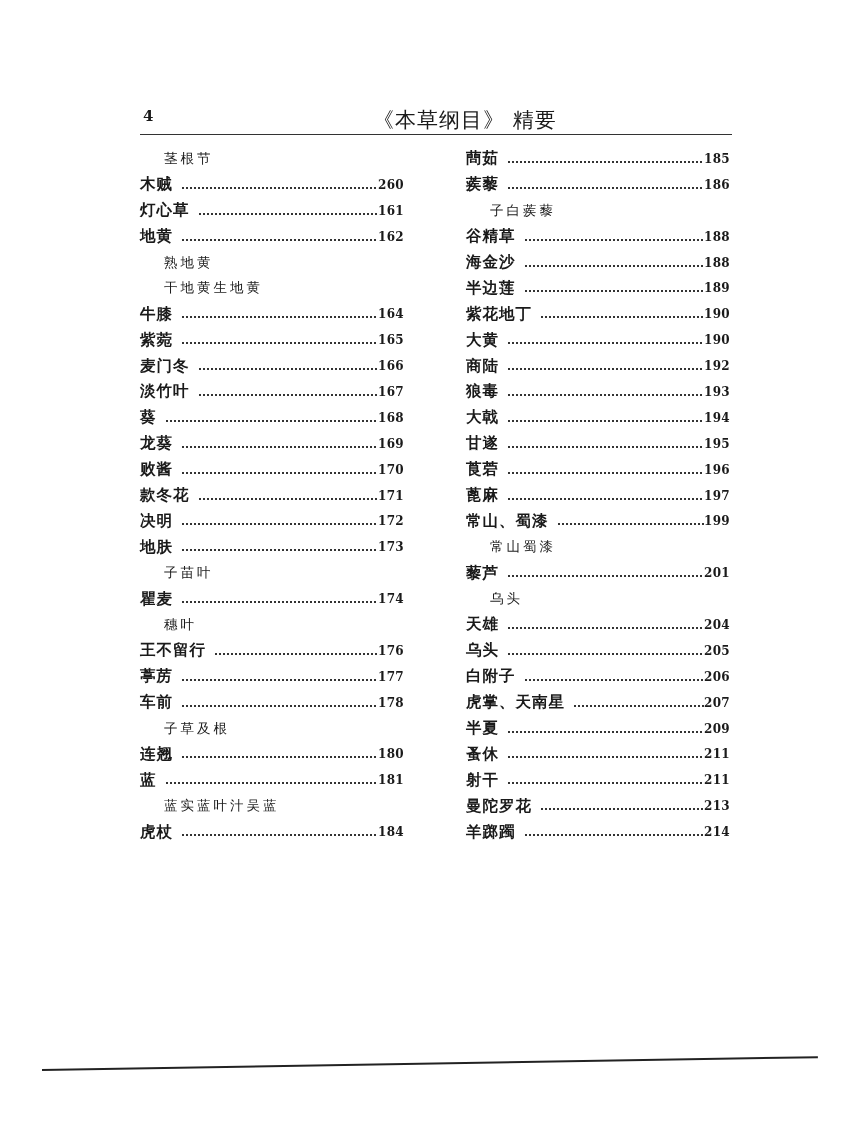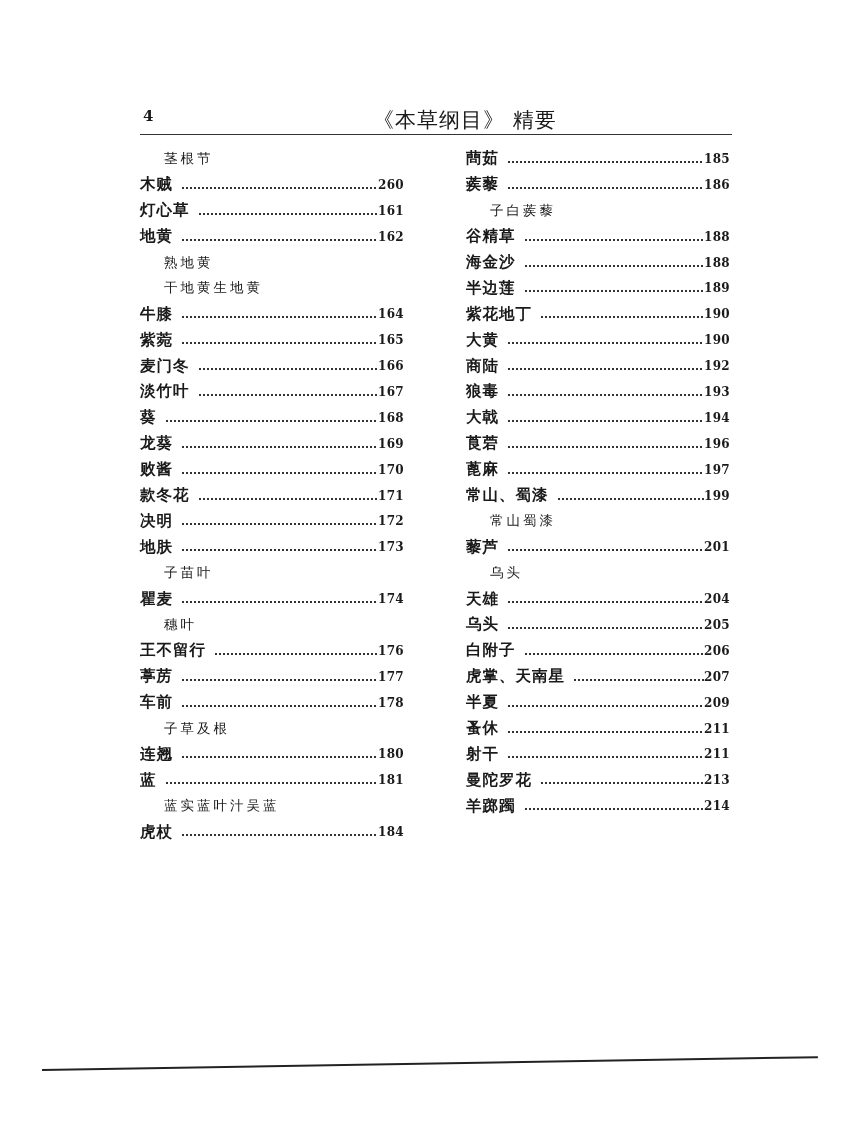--- a/index.html
+++ b/index.html
@@ -227,20 +227,25 @@
       <span class="name">狼毒</span>
       <span class="leader"></span>
       <span class="page">193</span>
     </div>
     <div class="row">
       <span class="name">大戟</span>
       <span class="leader"></span>
       <span class="page">194</span>
     </div>
     <div class="row">
+      <span class="name">甘遂</span>
+      <span class="leader"></span>
+      <span class="page">195</span>
+    </div>
+    <div class="row">
       <span class="name">莨菪</span>
       <span class="leader"></span>
       <span class="page">196</span>
     </div>
     <div class="row">
       <span class="name">蓖麻</span>
       <span class="leader"></span>
       <span class="page">197</span>
     </div>
     <div class="row">

